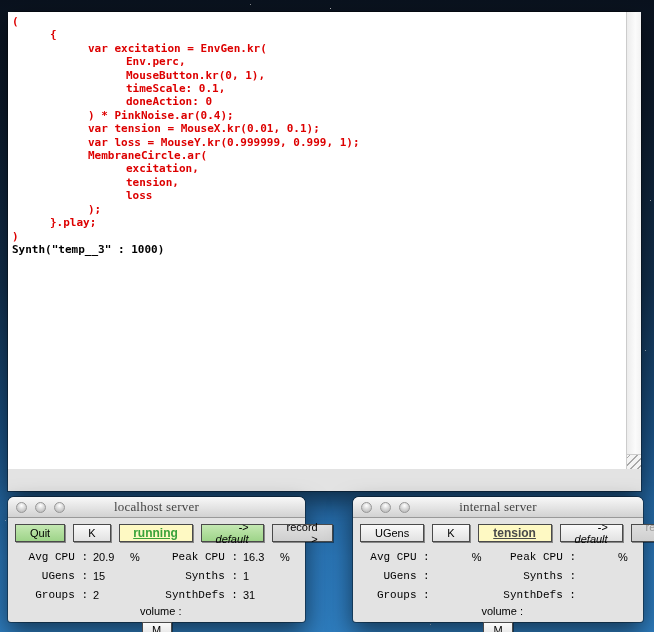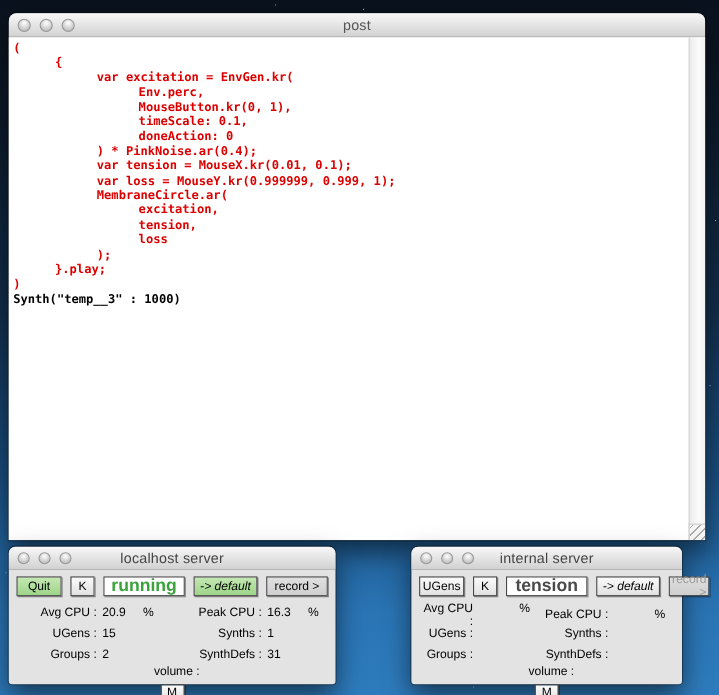--- a/index.html
+++ b/index.html
@@ -81,53 +81,53 @@
     position: absolute; right: 0; bottom: 0; width: 15px; height: 15px;
     background:
       repeating-linear-gradient(-45deg, rgba(255,255,255,0) 0 2px, #a8a8a8 2px 3px, rgba(255,255,255,0) 3px 5px),
       #f4f4f4;
     border-left: 1px solid #ccc; border-top: 1px solid #ccc; box-sizing: border-box;
   }
 
   
   .server { height: 125px; border-radius: 6px 6px 3px 3px; }
   .server .titlebar { height: 21px; border-radius: 6px 6px 0 0; }
-  .server .title { font-size: 13px; color: #444; }
+  .server .title { font-size: 13px; color: #444; font-family: Liberation Serif, serif; }
   .localhost { left: 8px; top: 497px; width: 297px; }
-  .internal  { left: 374px; top: 497px; width: 246px; }
+  .internal  { left: 353px; top: 497px; width: 290px; }
   .server-body { padding: 4px 7px 0 7px; }
 
   .btn-row { display: flex; gap: 8px; height: 18px; margin-top: 2px; }
   .sc-btn {
     font-family: "Liberation Sans", sans-serif; font-size: 11px; color: #000;
     background: linear-gradient(#fafafa, #e2e2e2);
     border: 1px solid #4a4a4a; box-shadow: 1px 1px 0 rgba(0,0,0,.4);
     display: flex; align-items: center; justify-content: center;
-    box-sizing: border-box; padding: 0 2px; cursor: default; text-align: right;
+    box-sizing: border-box; padding: 0 14px; cursor: default; text-align: right;
   }
   .sc-btn.green { background: linear-gradient(#c4e8b2, #9ed489); }
   .sc-btn.gray  { background: linear-gradient(#e0e0e0, #cfcfcf); }
   .sc-btn.disabled { background: linear-gradient(#dedede, #cfcfcf); color: #999; }
   .btn-power { flex: 0 0 41px; }
   .btn-k     { flex: 0 0 22px; }
   .status-field {
     flex: 0 0 74px;
-    background: #ffffff; border: 1px solid #4a4a4a; box-shadow: 1px 1px 0 rgba(0,0,0,.4);
+    background: #fef9c3; border: 1px solid #4a4a4a; box-shadow: 1px 1px 0 rgba(0,0,0,.4);
     display: flex; align-items: center; justify-content: center;
-    font-size: 16px; font-weight: bold; box-sizing: border-box;
+    font-size: 12px; font-weight: bold; box-sizing: border-box; text-decoration: underline;
   }
   .status-field.running  { color: #3aa23a; }
   .status-field.inactive { color: #4a4a4a; }
   .btn-default { flex: 0 0 58px; font-style: italic; }
   .btn-record  { flex: 1; }
 
   .stats { margin-top: 5px; }
   .stat-row { display: grid; grid-template-columns: 47% 53%; height: 19px; align-items: center; }
   .stat-cell { display: flex; font-size: 11px; color: #000; }
-  .stat-label { flex: 1; text-align: right; }
+  .stat-label { flex: 1; text-align: right; font-family: Liberation Mono, monospace; }
   .stat-value { width: 42px; padding-left: 5px; box-sizing: border-box; }
   .stat-pct { width: 18px; }
 
   .volume-row { display: flex; align-items: center; gap: 5px; margin-top: 1px; height: 18px; flex-direction: column; }
   .vol-label { width: 50px; text-align: right; font-size: 11px; color: #000; }
   .mute-btn { width: 22px; height: 16px; flex: none; }
   .vol-field {
     width: 44px; height: 16px; flex: none;
     background: #fff; border: 1px solid #555; box-shadow: 1px 1px 0 rgba(0,0,0,.25);
     text-align: center; font-size: 11px; font-family: "Liberation Sans", sans-serif;
@@ -144,28 +144,20 @@
     background: linear-gradient(#f6f6f6, #d6d6d6);
     border: 1px solid #777;
   }
 </style>
 </head>
 <body>
 
 <div class="stars"></div>
 
 <div class="window post-window">
-  <div class="titlebar">
-    <div class="lights">
-      <span class="light"></span>
-      <span class="light"></span>
-      <span class="light"></span>
-    </div>
-    <span class="title">post</span>
-  </div>
   <div class="post-content">
     <pre class="code red">(
 	{
 		var excitation = EnvGen.kr(
 			Env.perc,
 			MouseButton.kr(0, 1),
 			timeScale: 0.1,
 			doneAction: 0
 		) * PinkNoise.ar(0.4);
 		var tension = MouseX.kr(0.01, 0.1);

